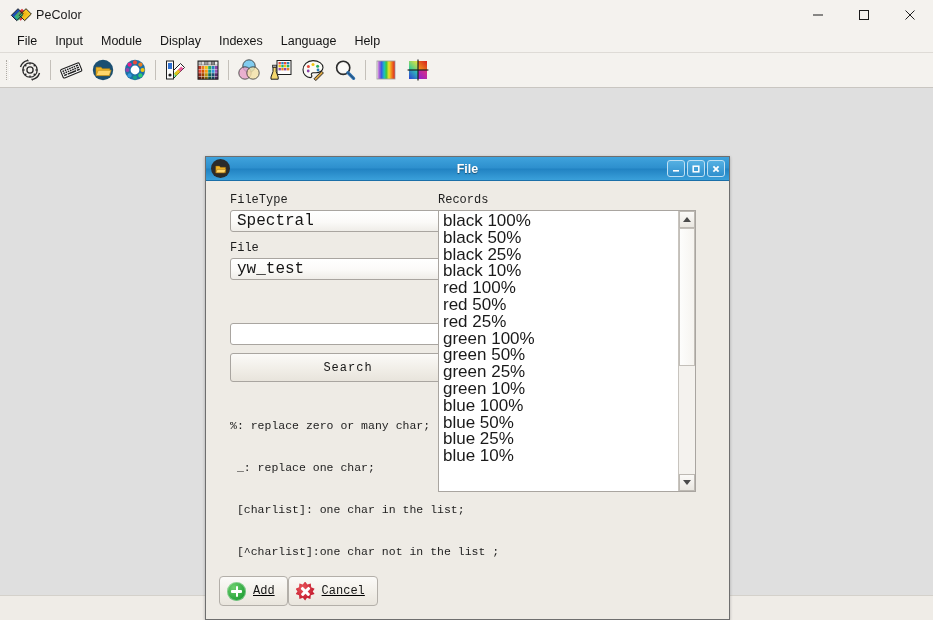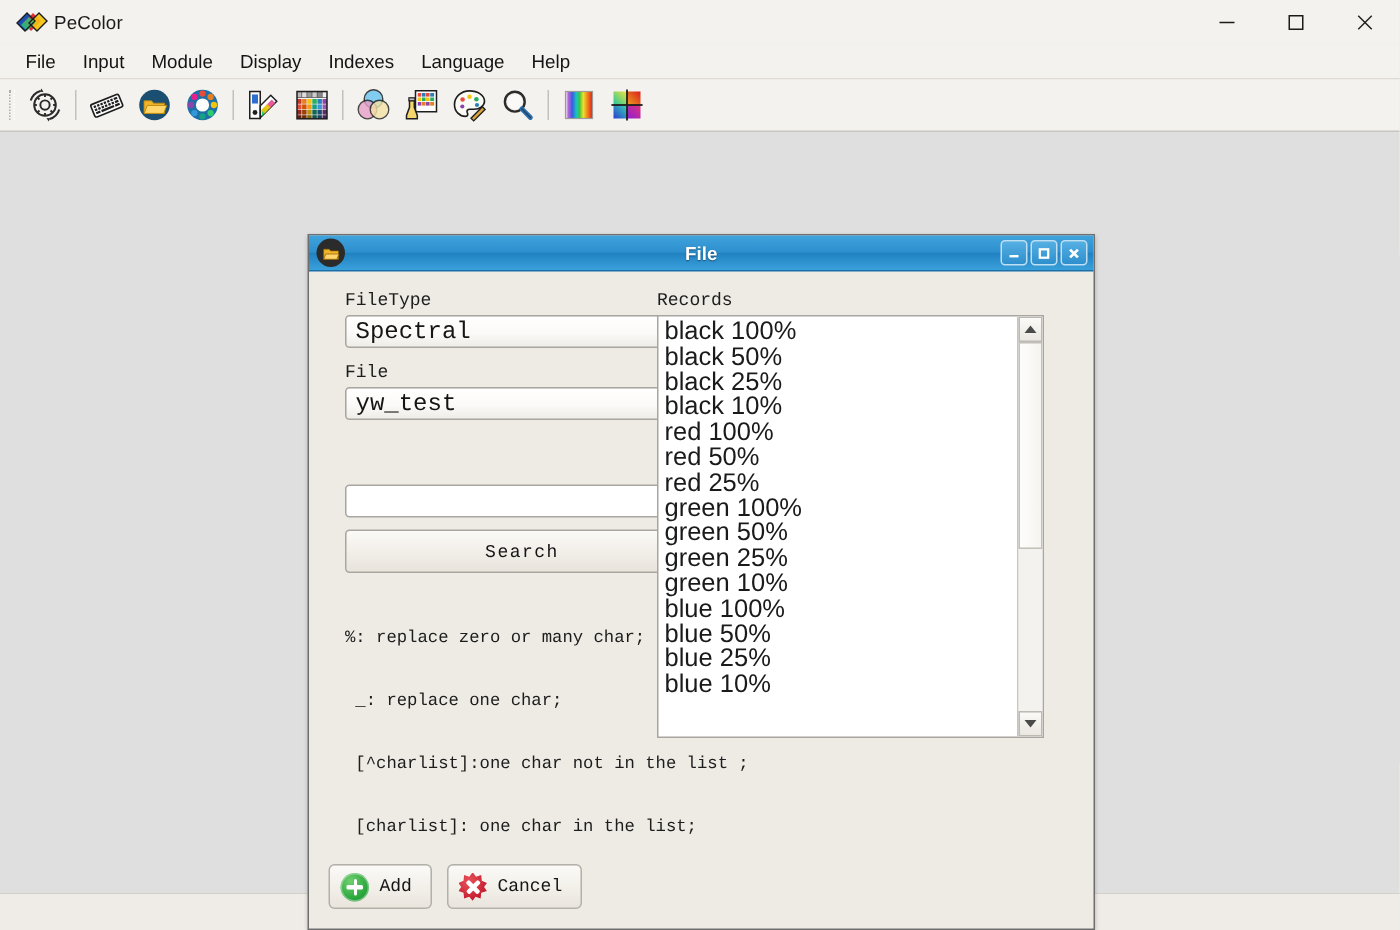--- a/index.html
+++ b/index.html
@@ -258,21 +258,21 @@
   #sb-thumb {
     position: absolute; left: 0; right: 0;
     top: 0; height: 56%;
     background: linear-gradient(90deg,#fdfdfc,#f6f4f0);
     border: 1px solid #c3bfb9;
   }
 
   
   #dlg-footer {
     position: absolute; left: 13px; bottom: 13px;
-    display: flex; gap: 10px;
+    display: flex; gap: 0; text-decoration: underline;
   }
   .action-btn {
     height: 30px;
     min-width: 68px;
     background: linear-gradient(180deg,#fbfaf8 0%,#f3f0ea 50%,#e9e5dd 100%);
     border: 1px solid #b3afa9;
     border-radius: 4px;
     display: flex; align-items: center;
     padding: 0 12px 0 7px;
     gap: 7px;
@@ -654,22 +654,22 @@
 
           <div style="height:34px"></div>
 
           <input id="search-input" type="text" placeholder="" style="">
 
           <button id="search-button">Search</button>
 
           <div id="hint-block">
             <div>%: replace zero or many char;</div>
             <div> _: replace one char;</div>
+            <div> [charlist]: one char in the list;</div>
             <div> [^charlist]:one char not in the list ;</div>
-            <div> [charlist]: one char in the list;</div>
           </div>
         </div>
 
         <div id="right-col">
           <div id="records-label">Records</div>
           <div id="records-box">
             <div id="records-list">
               <div class="record-item">black 100%</div>
               <div class="record-item">black 50%</div>
               <div class="record-item">black 25%</div>

